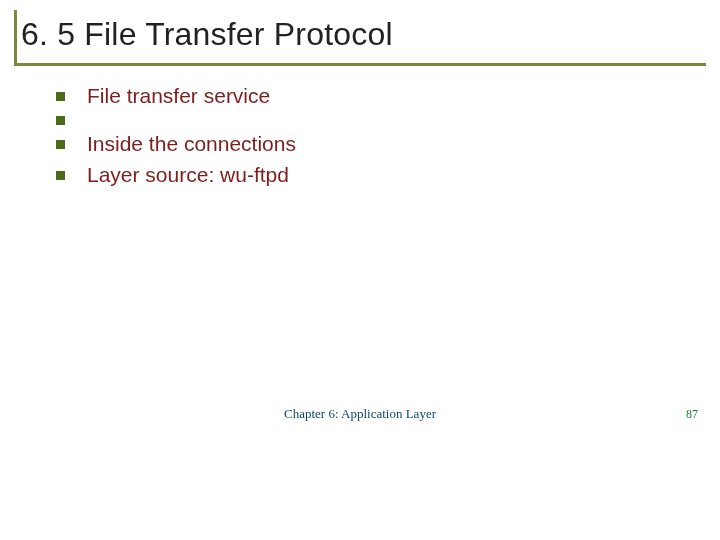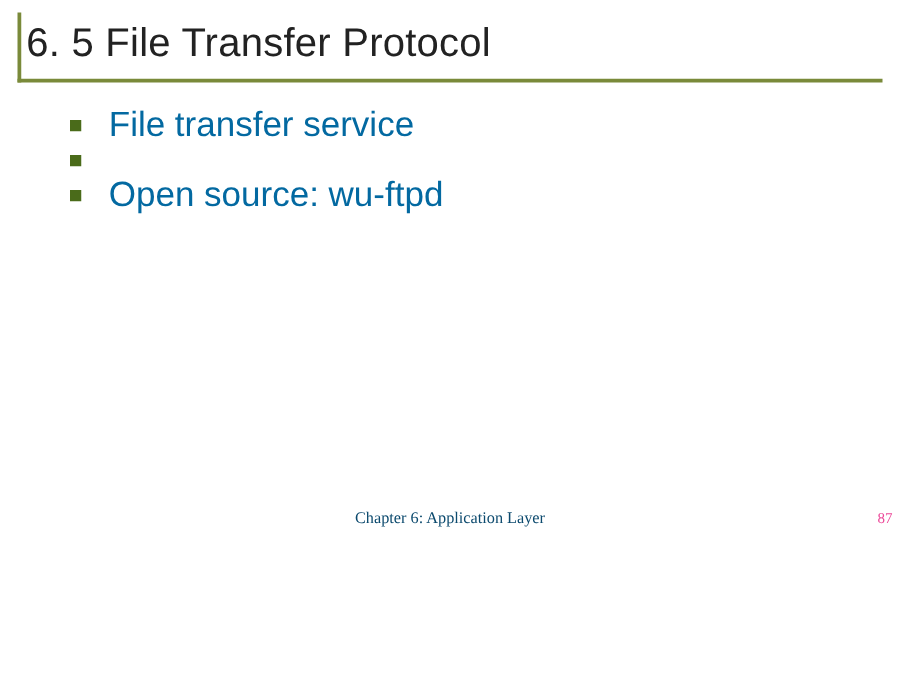--- a/index.html
+++ b/index.html
@@ -38,40 +38,40 @@
   }
   .bullet-marker {
     width: 9px;
     height: 9px;
     background: #4a6b1a;
     flex: 0 0 9px;
     margin-right: 22px;
     margin-top: 1px;
   }
   .bullet-text {
-    font-size: 28px;
-    color: #0369a1;
+    font-size: 21px;
+    color: #7f1d1d;
   }
   .footer-center {
     position: absolute;
     bottom: 14px;
     left: 0;
     width: 100%;
     text-align: center;
     font-family: "Times New Roman", Times, serif;
     font-size: 13px;
     color: #0c4a6e;
   }
   .footer-number {
     position: absolute;
     bottom: 14px;
-    right: 6px;
+    right: 22px;
     font-family: "Times New Roman", Times, serif;
     font-size: 12px;
-    color: #ec4899;
+    color: #15803d;
   }
 </style>
 </head>
 <body>
 
 <div class="slide">
 
   <div class="title-block">
     <h1 class="title-text">6. 5 File Transfer Protocol</h1>
   </div>
@@ -79,21 +79,25 @@
   <ul class="bullet-list">
     <li class="bullet-item">
       <span class="bullet-marker"></span>
       <span class="bullet-text">File transfer service</span>
     </li>
     <li class="bullet-item">
       <span class="bullet-marker"></span>
     </li>
     <li class="bullet-item">
       <span class="bullet-marker"></span>
-      <span class="bullet-text">Open source: wu-ftpd</span>
+      <span class="bullet-text">Inside the connections</span>
+    </li>
+    <li class="bullet-item">
+      <span class="bullet-marker"></span>
+      <span class="bullet-text">Layer source: wu-ftpd</span>
     </li>
   </ul>
 
   <div class="footer-center">Chapter 6: Application Layer</div>
 
   <div class="footer-number">87</div>
 
 </div>
 
 </body></html>

